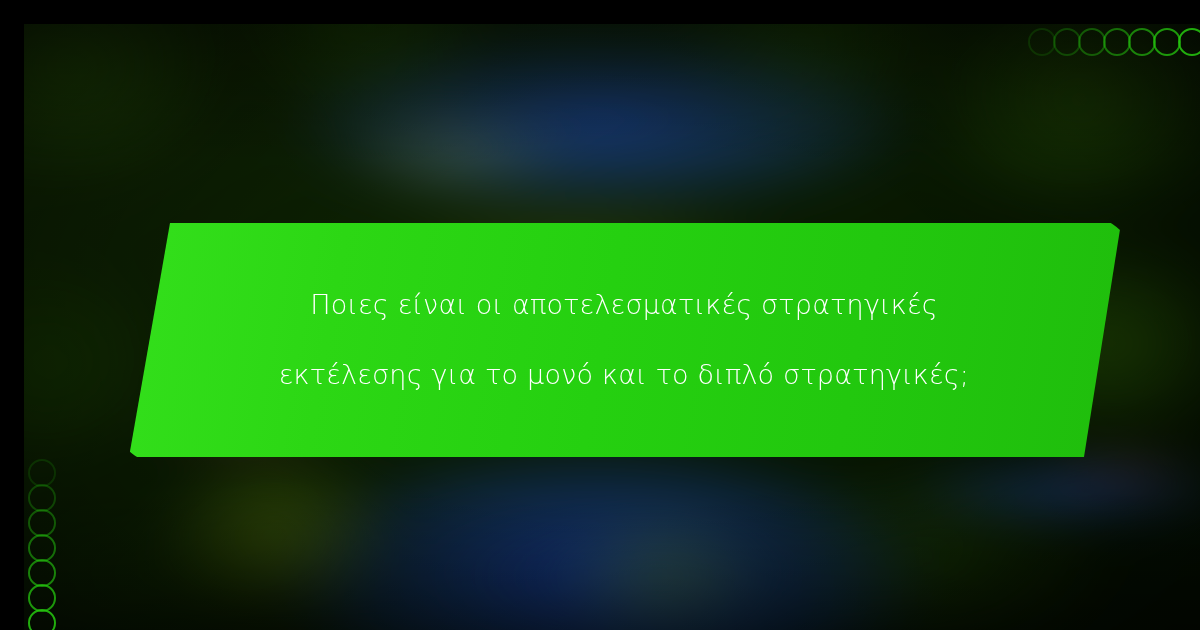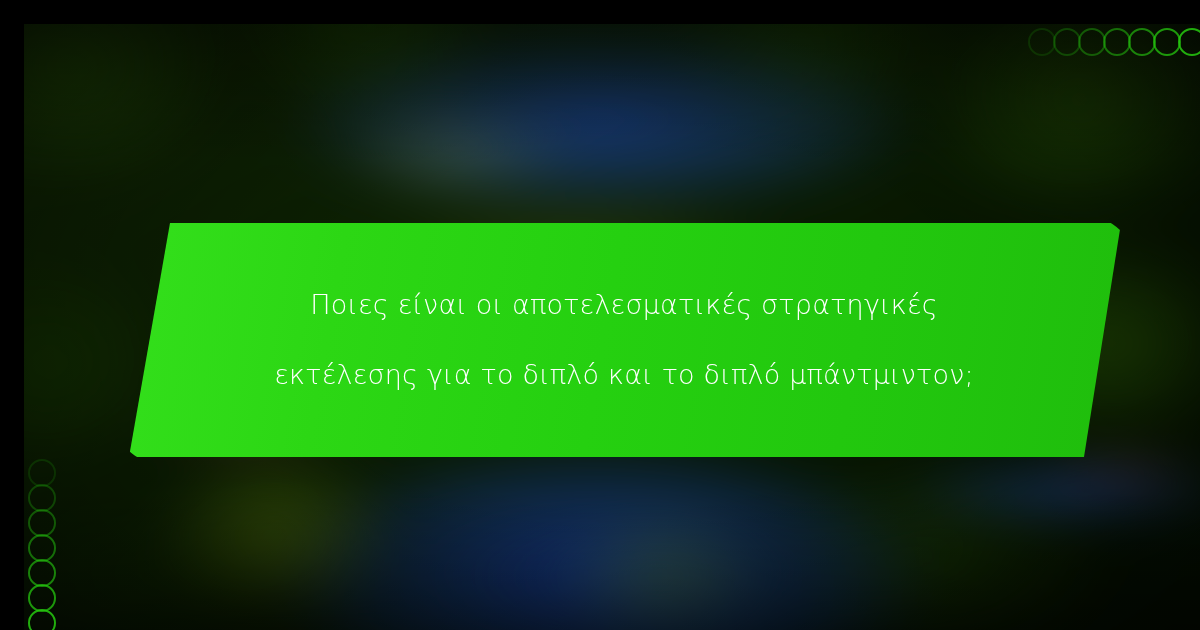--- a/index.html
+++ b/index.html
@@ -165,17 +165,17 @@
       <div class="dot" style="left: 154px; top: 610px; border-color: rgb(37, 196, 15); opacity: 0.28;"></div>
       <div class="dot" style="left: 179px; top: 610px; border-color: rgb(37, 196, 15); opacity: 0.16;"></div>
     </div>
 
   <div class="bubble-wrap">
     <div class="bubble-inner">
       <div class="bubble"></div>
     </div>
     <div class="bubble-text">
       <div class="line">Ποιες είναι οι αποτελεσματικές στρατηγικές</div>
-      <div class="line">εκτέλεσης για το διπλό και το διπλό μπάντμιντον;</div>
+      <div class="line">εκτέλεσης για το μονό και το διπλό στρατηγικές;</div>
     </div>
   </div>
 
 </div>
 
 </body></html>

